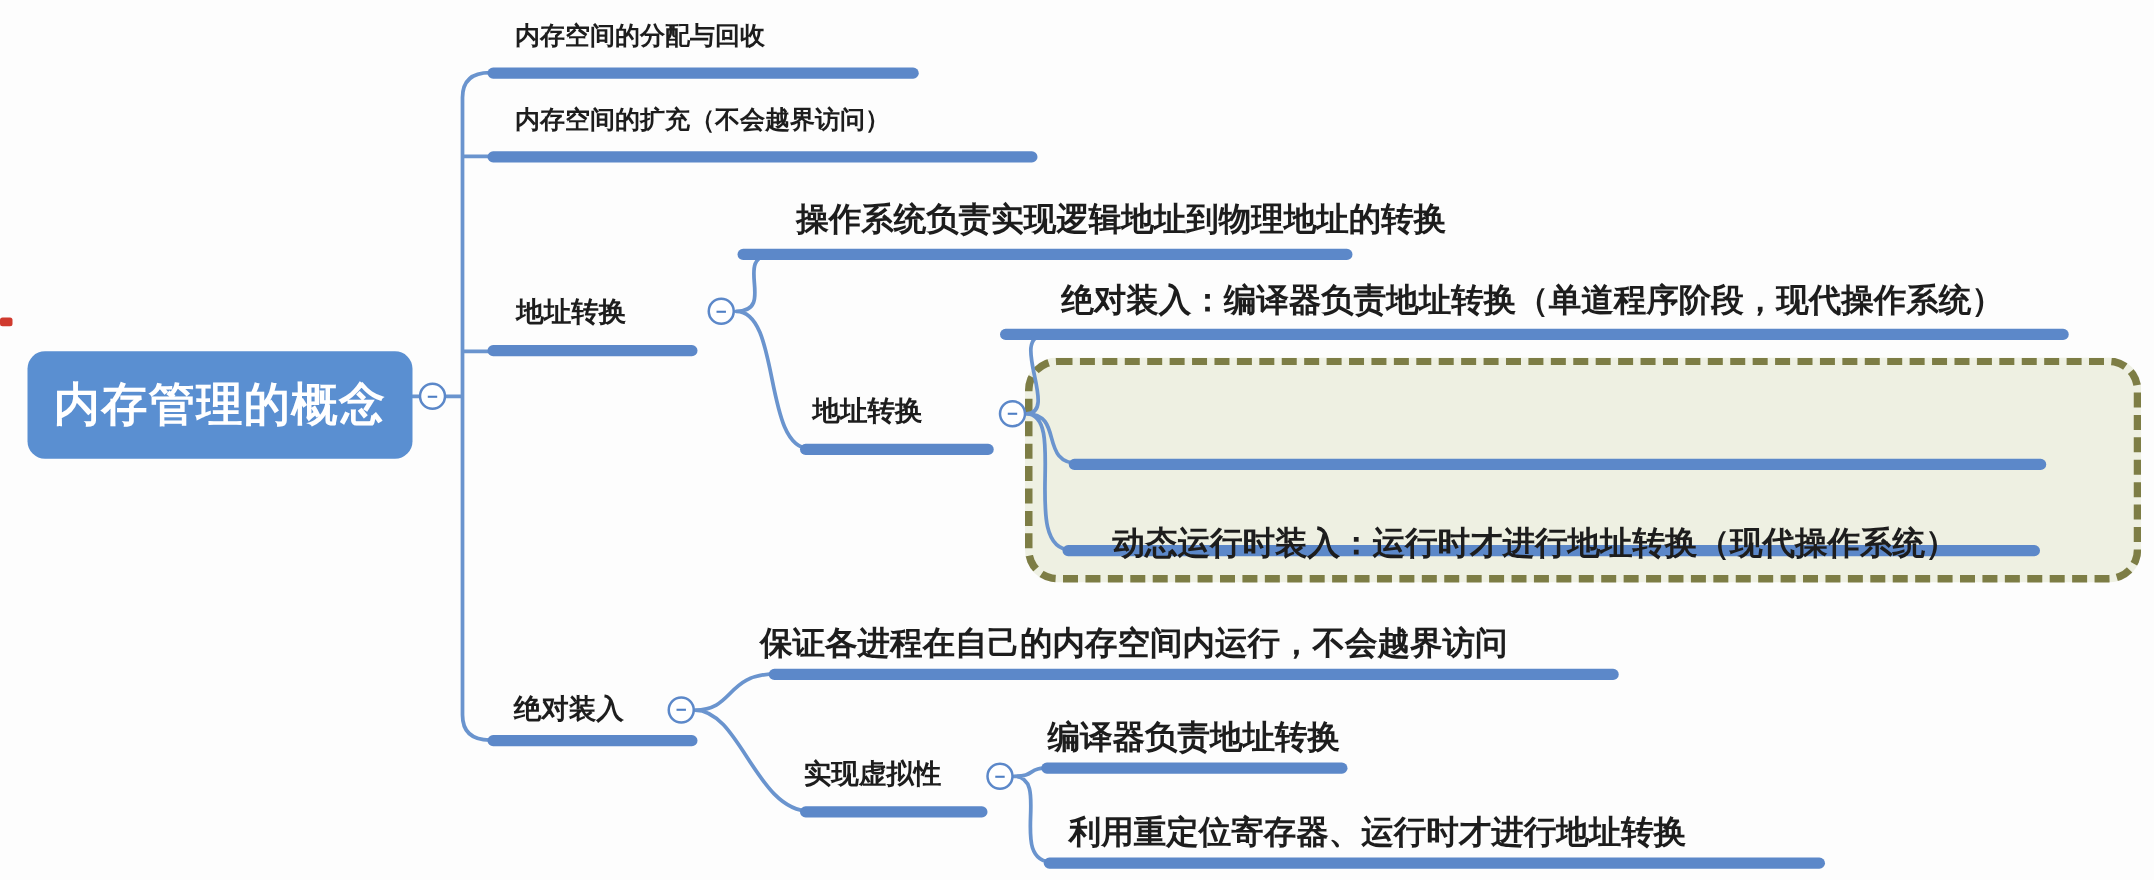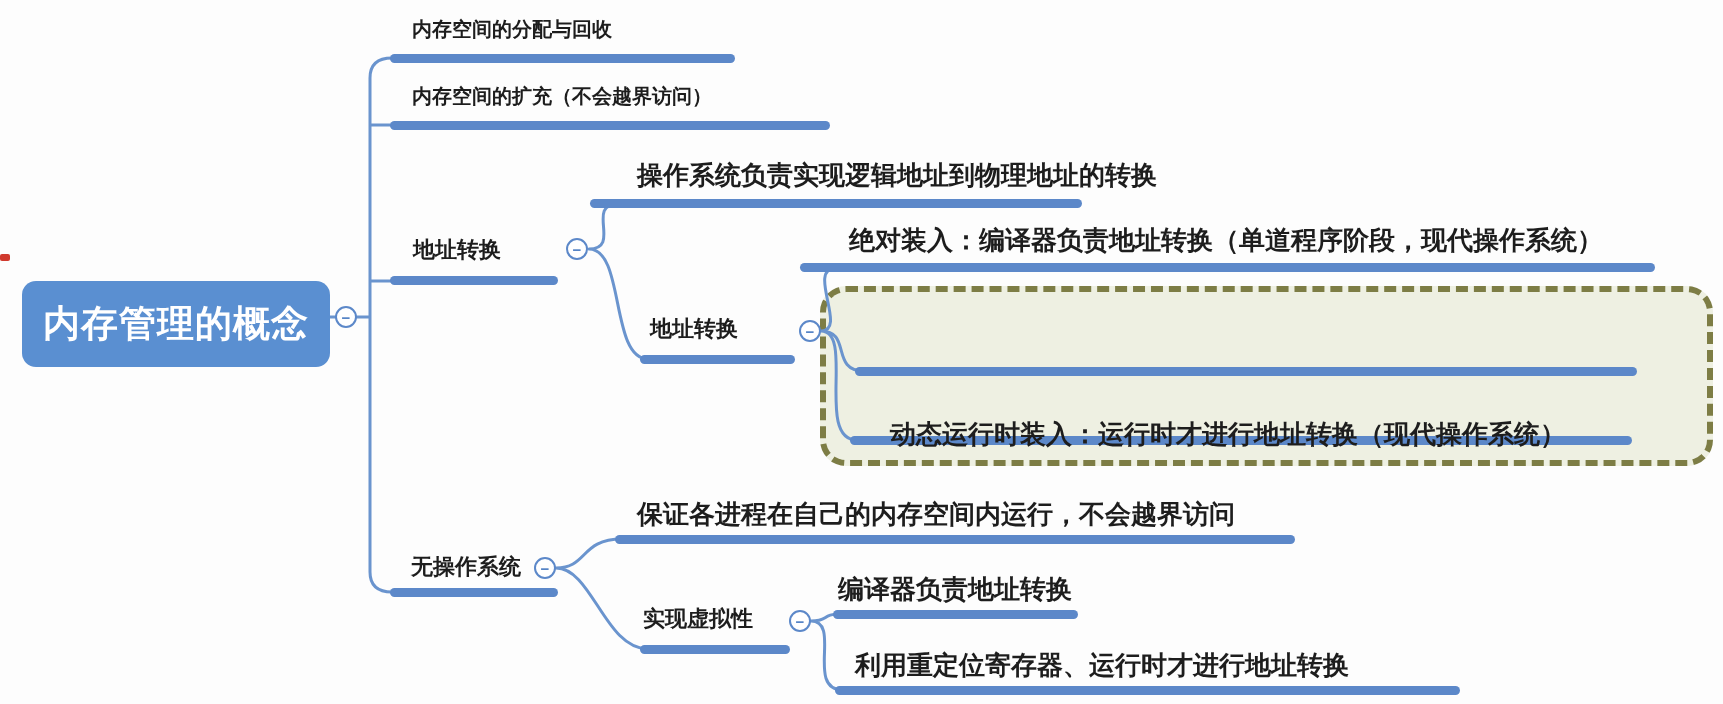--- a/index.html
+++ b/index.html
@@ -43,21 +43,21 @@
   .topic{font-size:22px;}
   .t-alloc    {left:412px;top:18px;}
   .t-expand   {left:412px;top:85px;}
   .t-addr     {left:413px;top:237px;}
   .t-os       {left:637px;top:161px;}
   .t-three    {left:650px;top:316px;}
   .t-abs      {left:849px;top:226px;}
   .t-reloc    {left:858px;top:330px;}
   .t-dyn      {left:853px;top:420px;margin-left:37px;}
   .t-protect  {left:411px;top:554px;}
-  .t-guarantee{left:637px;top:500px;}
+  .t-guarantee{left:608px;top:500px;}
   .t-two      {left:643px;top:606px;}
   .t-limit    {left:838px;top:575px;}
   .t-relocreg {left:855px;top:651px;}
 
   
   .root-box{
     position:absolute;left:22px;top:281px;width:308px;height:86px;
     background:#5a8fd1;border-radius:14px;color:#ffffff;
     font-size:37px;font-weight:700;letter-spacing:1px;
     display:flex;align-items:center;justify-content:center;z-index:4;
@@ -121,21 +121,21 @@
 
   <div class="root-box">内存管理的概念</div>
 
   <div class="t leaf-lg t-alloc">内存空间的分配与回收</div>
   <div class="t leaf-lg t-expand">内存空间的扩充（不会越界访问）</div>
   <div class="t topic t-addr">地址转换</div>
   <div class="t leaf t-os">操作系统负责实现逻辑地址到物理地址的转换</div>
   <div class="t topic t-three">地址转换</div>
   <div class="t leaf t-abs">绝对装入：编译器负责地址转换（单道程序阶段，现代操作系统）</div>
   <div class="t leaf t-dyn">动态运行时装入：运行时才进行地址转换（现代操作系统）</div>
-  <div class="t topic t-protect">无操作系统</div>
+  <div class="t topic t-protect">绝对装入</div>
   <div class="t leaf t-guarantee">保证各进程在自己的内存空间内运行，不会越界访问</div>
   <div class="t topic t-two">实现虚拟性</div>
   <div class="t leaf t-limit">编译器负责地址转换</div>
   <div class="t leaf t-relocreg">利用重定位寄存器、运行时才进行地址转换</div>
 
   <div class="minus m-root">
     <span>−</span>
   </div>
   <div class="minus m-addr">
     <span>−</span>

